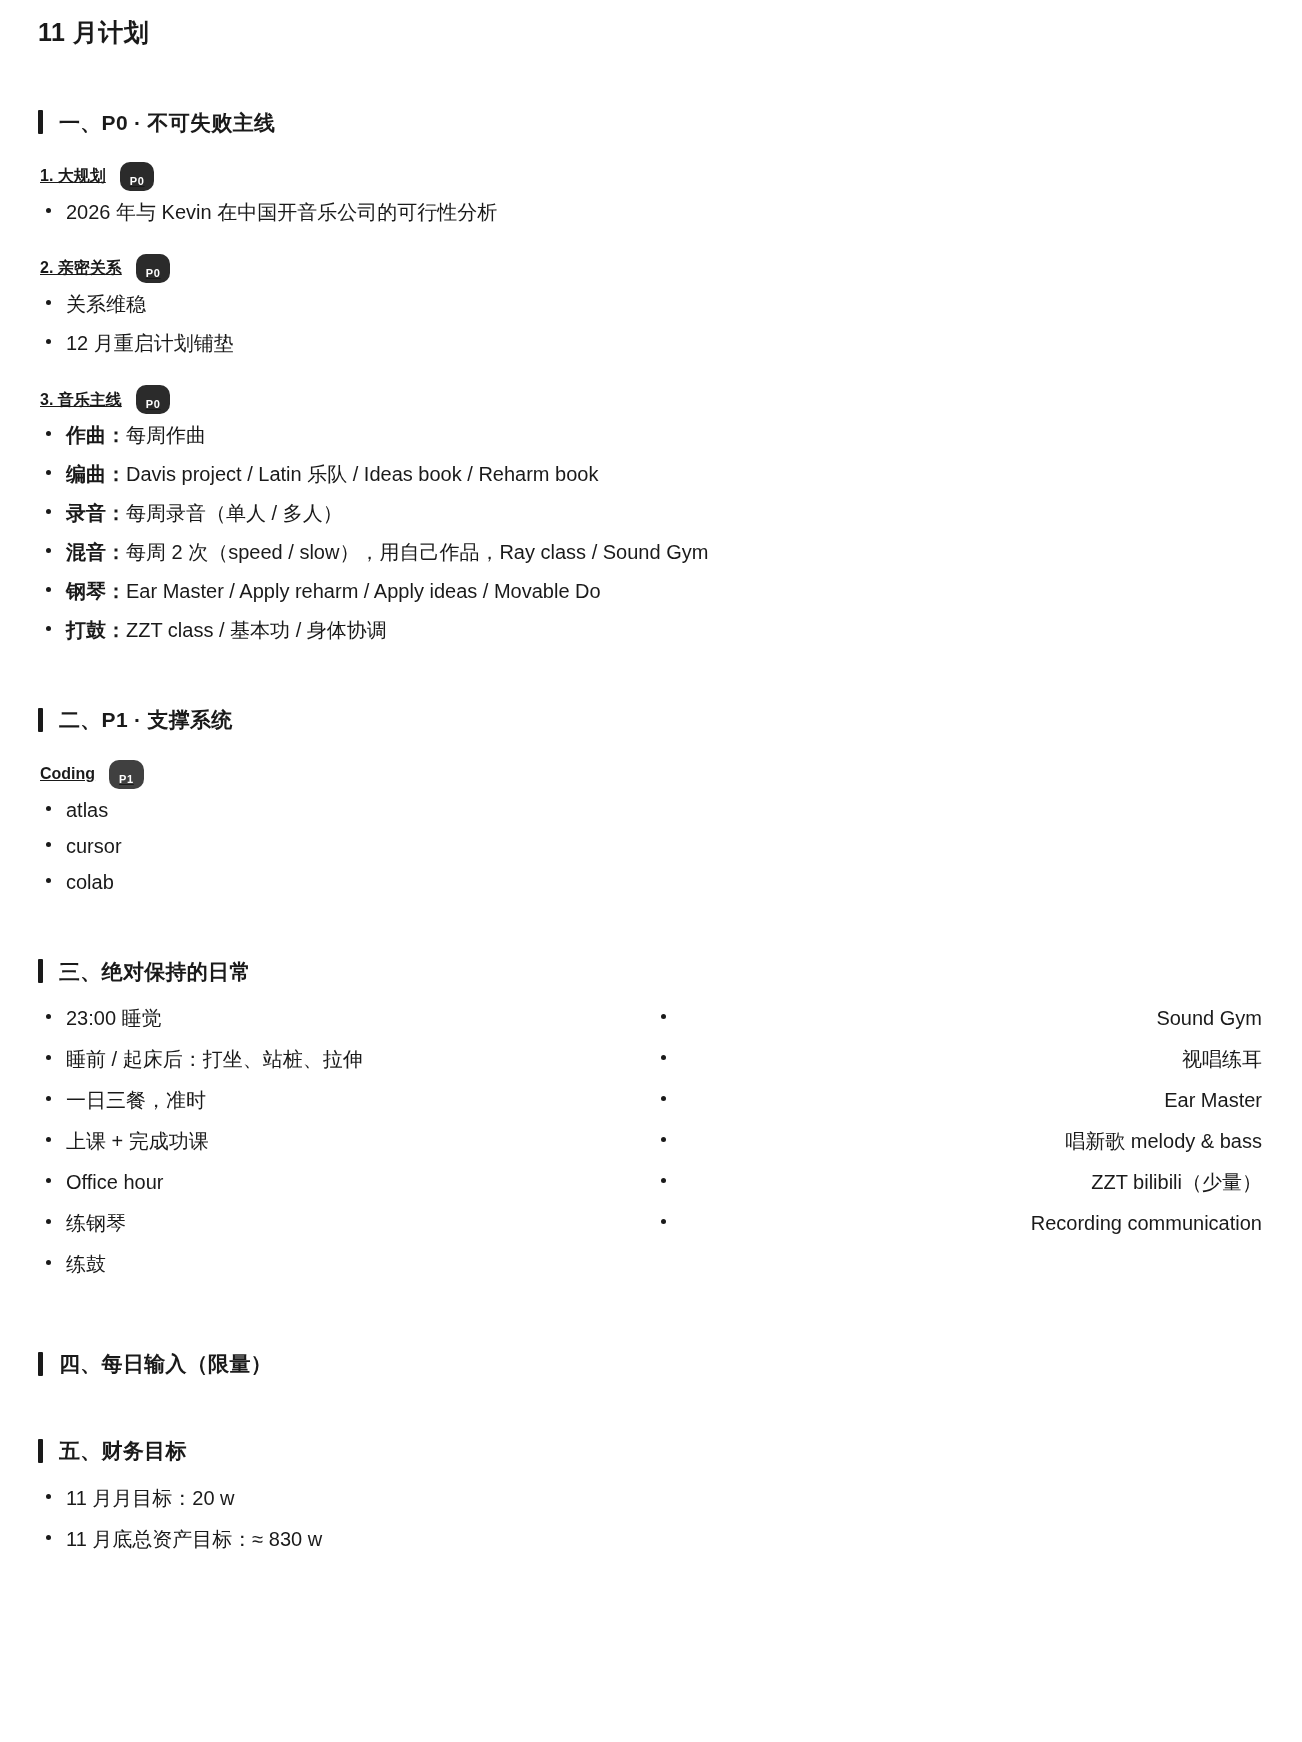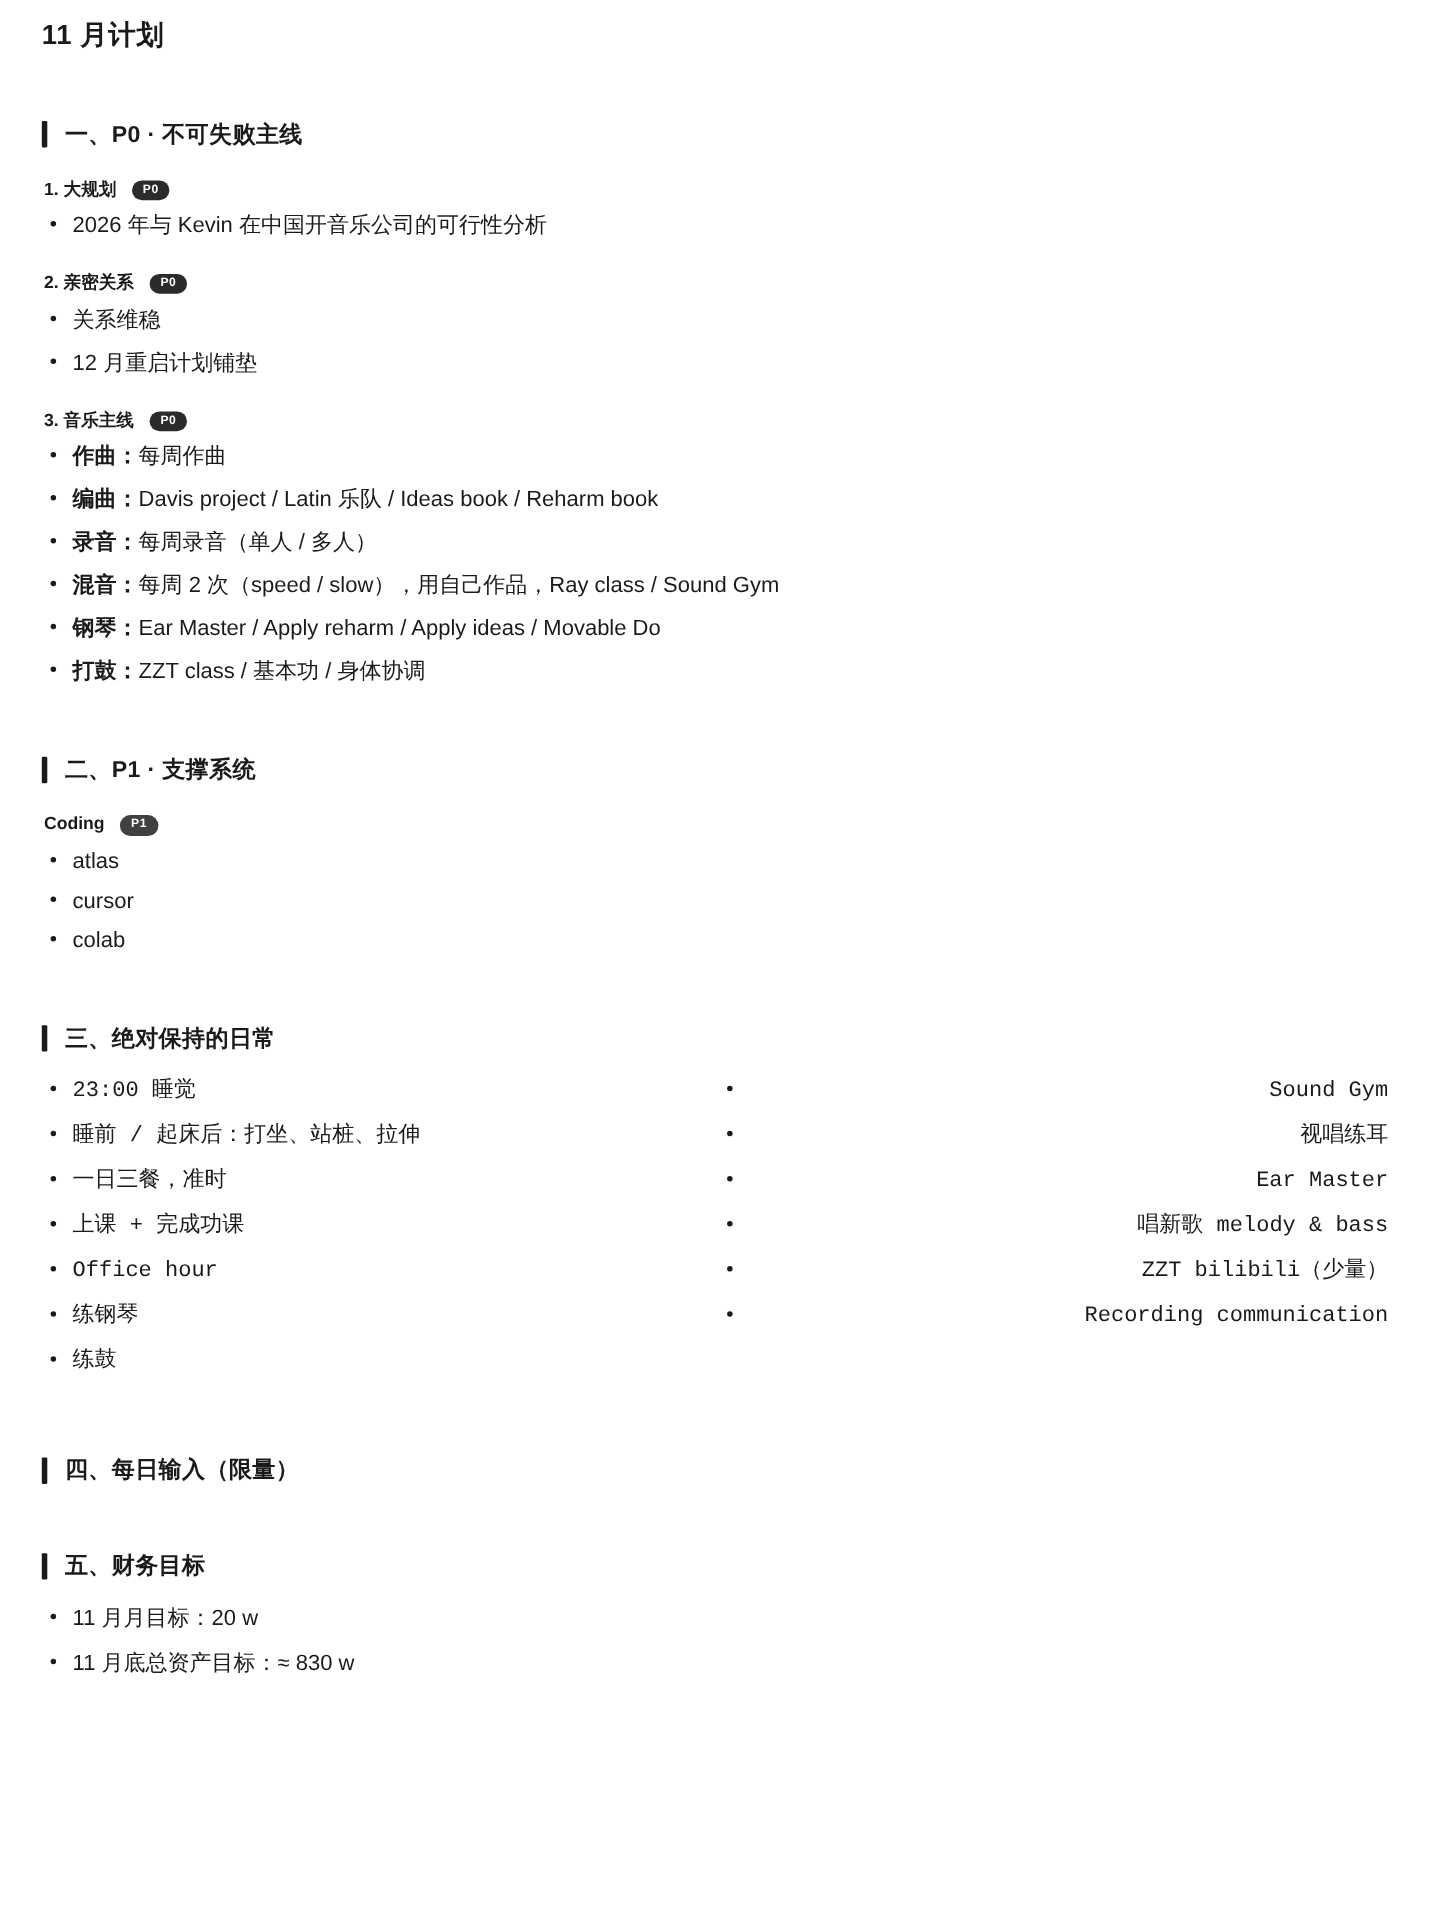--- a/index.html
+++ b/index.html
@@ -53,36 +53,37 @@
     letter-spacing: 0.3px;
   }
 
   
   .sub-head {
     display: flex;
     align-items: center;
     margin-top: 26px;
     margin-bottom: 6px;
     padding-left: 2px;
+    text-decoration: underline;
   }
   .sub-head .sub-txt {
     font-size: 16px;
     font-weight: 700;
     line-height: 1.4;
   }
   .badge {
     display: inline-block;
     margin-left: 14px;
     background: #2b2b2b;
     color: #ffffff;
     font-size: 11px;
     font-weight: 700;
     letter-spacing: 0.6px;
     border-radius: 10px;
-    padding: 2px 10px 3px 10px;
+    padding: 13px 10px 3px 10px;
     line-height: 1.2;
     vertical-align: middle;
     text-align: center;
   }
   .badge.gray {
     background: #404040;
   }
 
   
   ul.blist {
@@ -112,21 +113,20 @@
 
   .lbl {
     font-weight: 700;
   }
 
   
   .two-col {
     display: flex;
     gap: 15px;
     margin-top: 18px;
-    font-family: Liberation Mono, monospace;
   }
   .two-col .col-left { width: 600px; flex: none; }
   .two-col .col-right { flex: 1; padding-top: 0px; text-align: right; }
 </style>
 </head>
 <body>
 
 <div class="page">
 
   <h1 class="doc-title">11 月计划</h1>

